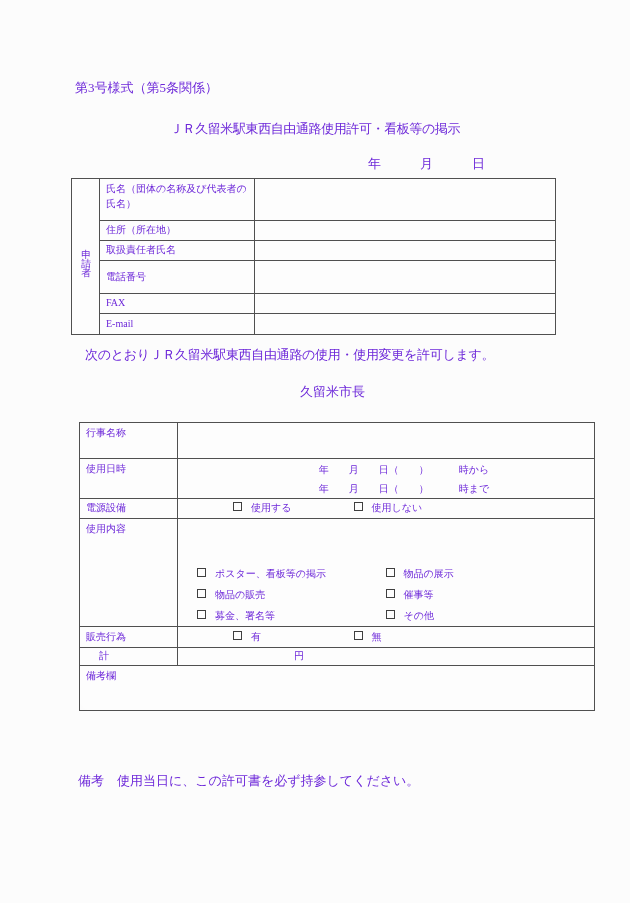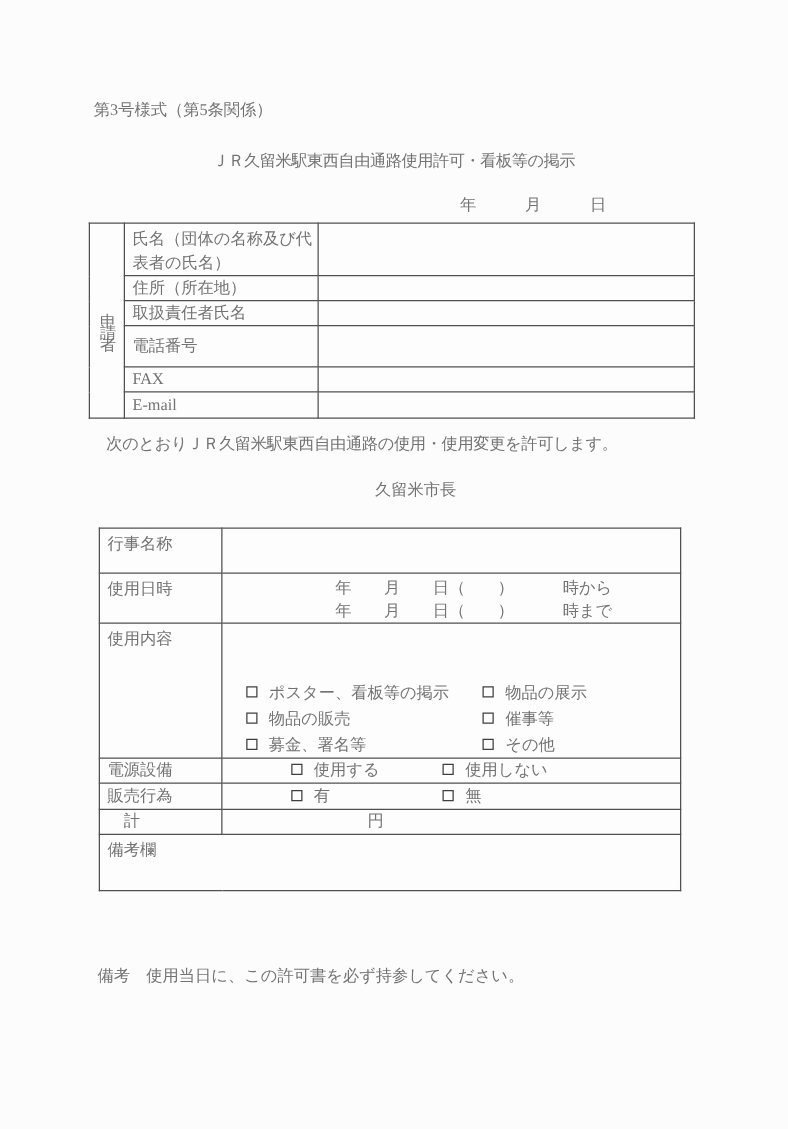--- a/index.html
+++ b/index.html
@@ -1,41 +1,41 @@
 <!DOCTYPE html>
 <html><head>
 <meta charset="utf-8">
 <style>
   * { margin:0; padding:0; box-sizing:border-box; }
   html,body { background:#f7f7f7; }
   .page {
     position:relative; width:630px; height:903px; margin:0 auto;
     background:#fcfcfc; overflow:hidden;
     font-family:"Liberation Serif","DejaVu Serif",serif;
-    color:#737373; font-size:13px; line-height:1.45;
+    color:#6d28d9; font-size:13px; line-height:1.45;
   }
   .abs { position:absolute; }
   .form-number { left:75px; top:79px; }
   .doc-title { left:0; right:0; top:120px; text-align:center; letter-spacing:-0.4px; }
   .date-line { left:368px; top:155px; }
   .statement { left:85px; top:346px; letter-spacing:-0.3px; }
   .issuer { left:300px; top:383px; }
   .footer-note { left:78px; top:772px; }
 
   table { border-collapse:collapse; table-layout:fixed; background:#fdfdfd; }
-  td { border:1px solid #505050; font-size:13px; padding:0 4px 0 6px;
+  td { border:1px solid #505050; font-size:10px; padding:0 4px 0 6px;
        vertical-align:middle; overflow:hidden; }
   td.vtop { vertical-align:top; padding-top:3px; }
 
   .t1 { left:71px; top:178px; width:485px; }
   .t1 td.grp { width:28px; text-align:center; padding:0; }
   .vert { writing-mode:vertical-rl; text-orientation:upright; letter-spacing:9px;
           display:inline-block; }
 
-  .t2 { left:79px; top:422px; width:466px;border-radius:14px; }
+  .t2 { left:79px; top:422px; width:516px;border-radius:14px; }
 
   .dt-cell { padding-left:40px;text-align:center; }
   .dt-cell div { line-height:19px; }
 
   .content-cell { padding:0; }
   .opts { padding:41px 0 0 19px; }
   .opt-line { line-height:21px; white-space:nowrap; }
   .opt-l { display:inline-block; width:186px; }
 
   .choice-cell { padding-left:55px; white-space:nowrap; }
@@ -112,45 +112,45 @@
     </tr>
 
     <tr style="height:40px">
       <td class="vtop">使用日時</td>
       <td class="dt-cell">
         <div>年　　月　　日（　　）　　　時から</div>
         <div>年　　月　　日（　　）　　　時まで</div>
       </td>
     </tr>
 
+    <tr style="height:20px">
+      <td>電源設備</td>
+      <td class="choice-cell">
+        <span class="opt-w"><span class="cb"></span><span>使用する</span></span>
+        <span><span class="cb"></span><span>使用しない</span></span>
+      </td>
+    </tr>
+
     <tr style="height:103px">
       <td class="vtop">使用内容</td>
       <td class="content-cell vtop">
         <div class="opts">
           <div class="opt-line">
             <span class="opt-l"><span class="cb"></span><span>ポスター、看板等の掲示</span></span>
             <span><span class="cb"></span><span>物品の展示</span></span>
           </div>
           <div class="opt-line">
             <span class="opt-l"><span class="cb"></span><span>物品の販売</span></span>
             <span><span class="cb"></span><span>催事等</span></span>
           </div>
           <div class="opt-line">
             <span class="opt-l"><span class="cb"></span><span>募金、署名等</span></span>
             <span><span class="cb"></span><span>その他</span></span>
           </div>
         </div>
-      </td>
-    </tr>
-
-    <tr style="height:20px">
-      <td>電源設備</td>
-      <td class="choice-cell">
-        <span class="opt-w"><span class="cb"></span><span>使用する</span></span>
-        <span><span class="cb"></span><span>使用しない</span></span>
       </td>
     </tr>
 
     <tr style="height:21px">
       <td>販売行為</td>
       <td class="choice-cell">
         <span class="opt-w"><span class="cb"></span><span>有</span></span>
         <span><span class="cb"></span><span>無</span></span>
       </td>
     </tr>

